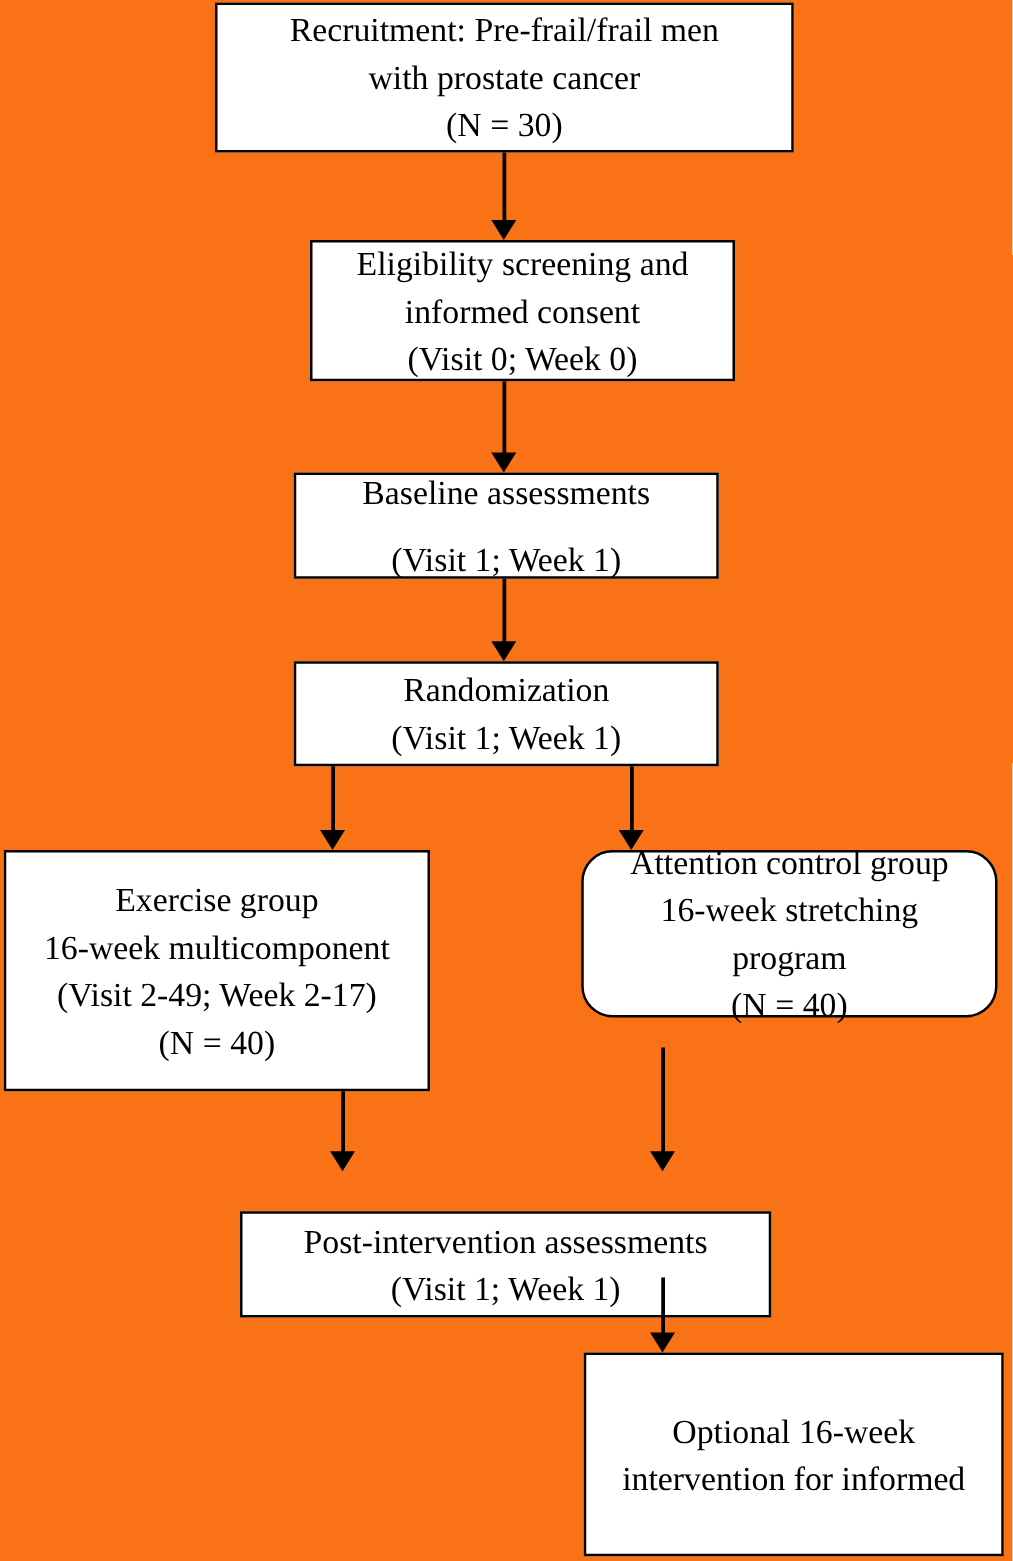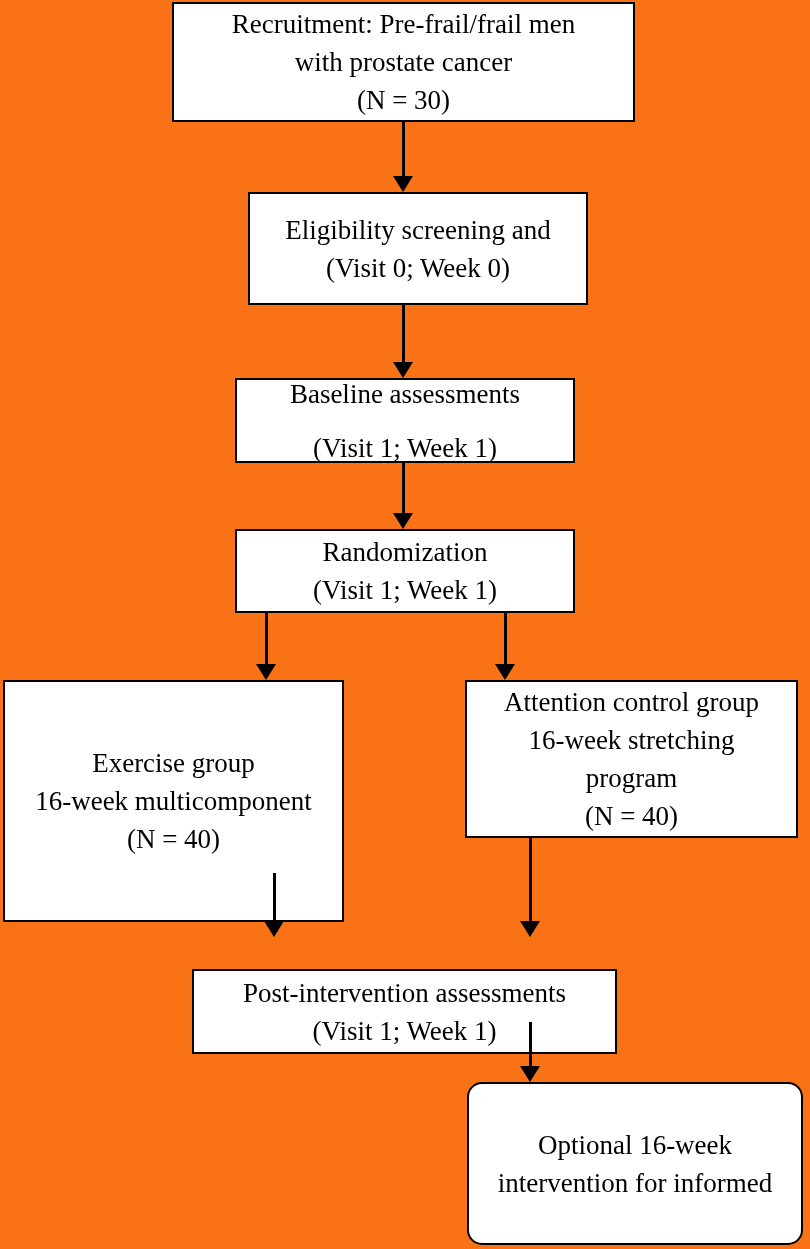--- a/index.html
+++ b/index.html
@@ -64,52 +64,54 @@
 <div class="canvas">
 
   <div class="node" style="left:172px; top:2px; width:463px; height:120px;">
     <span>Recruitment: Pre-frail/frail men</span>
     <span>with prostate cancer</span>
     <span>(N = 30)</span>
   </div>
 
   <div class="node" style="left:235px; top:192px; width:340px; height:113px;margin-left:13px;">
     <span>Eligibility screening and</span>
+    <span>informed consent</span>
     <span>(Visit 0; Week 0)</span>
   </div>
 
   <div class="node" style="left:235px; top:378px; width:340px; height:85px;gap:16px;">
     <span>Baseline assessments</span>
     <span>(Visit 1; Week 1)</span>
   </div>
 
   <div class="node" style="left:235px; top:529px; width:340px; height:84px;align-items:center;">
     <span>Randomization</span>
     <span>(Visit 1; Week 1)</span>
   </div>
 
-  <div class="node" style="left:3px; top:680px; width:341px; height:242px;">
+  <div class="node" style="left:3px; top:680px; width:341px; height:193px;">
     <span>Exercise group</span>
     <span>16-week multicomponent</span>
+    <span>(Visit 2-49; Week 2-17)</span>
     <span>(N = 40)</span>
   </div>
 
-  <div class="node" style="left:465px; top:680px; width:333px; height:158px;">
+  <div class="node" style="left:465px; top:680px; width:333px; height:134px;border-radius:25px;">
     <span>Attention control group</span>
     <span>16-week stretching</span>
     <span>program</span>
     <span>(N = 40)</span>
   </div>
 
   <div class="node" style="left:192px; top:969px; width:425px; height:85px;">
     <span>Post-intervention assessments</span>
     <span>(Visit 1; Week 1)</span>
   </div>
 
-  <div class="node" style="left:467px; top:1082px; width:336px; height:163px;border-radius:15px;">
+  <div class="node" style="left:467px; top:1082px; width:336px; height:163px;">
     <span>Optional 16-week</span>
     <span>intervention for informed</span>
   </div>
 
   <div class="arrow" style="left:393px; top:122px; height:70px;"></div>
   <div class="arrow" style="left:393px; top:305px; height:73px;"></div>
   <div class="arrow" style="left:393px; top:463px; height:66px;"></div>
   <div class="arrow" style="left:256px; top:613px; height:67px;"></div>
   <div class="arrow" style="left:495px; top:613px; height:67px;"></div>
   <div class="arrow" style="left:264px; top:873px; height:64px;"></div>

